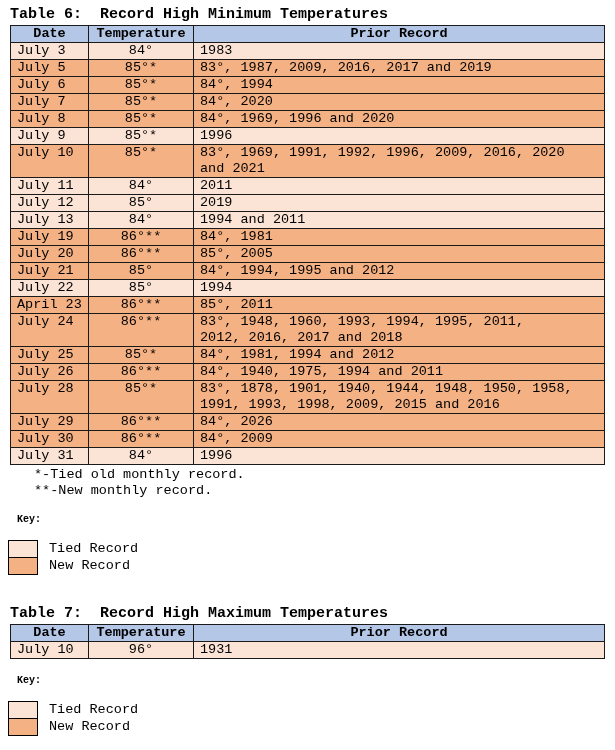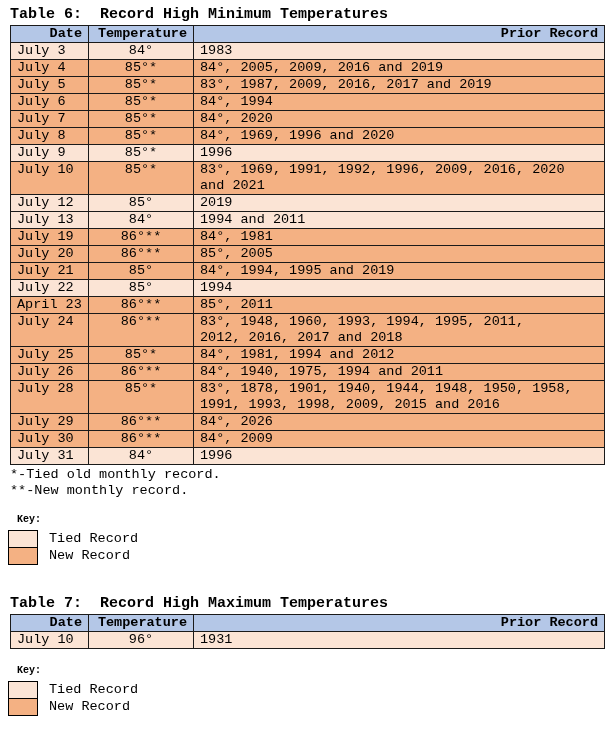--- a/index.html
+++ b/index.html
@@ -31,43 +31,43 @@
   table.record-table td {
     border: 1px solid var(--border, #1a1a1a);
     line-height: 16px;
     padding: 0 6px;
     overflow: hidden;
     vertical-align: top;
   }
   table.record-table th {
     background: var(--header-bg, #b4c7e7);
     font-weight: bold;
-    text-align: right;
+    text-align: center;
   }
   td.cell-date { padding-left: 8px; }
   td.cell-temp { text-align: center; padding: 0 2px; }
   td.cell-prior { white-space: pre-wrap; }
   tr.tied td { background: var(--tied-bg, #fbe4d5); }
   tr.new td  { background: var(--new-bg, #f4b183); }
   .footnotes {
-    margin: 2px 0 0 0;
+    margin: 2px 0 0 24px;
     line-height: 16px;
   }
   .key-block {
     margin-top: 13px;
   }
   .key-block.key-bottom { margin-top: 14px; }
   .key-label {
     font-weight: bold;
     font-size: 10px;
     line-height: 16px;
     margin-left: 7px;
   }
   .key-items {
-    margin-top: 2px;
+    margin-top: 12px;
     margin-left: -2px;
   }
   .key-item {
     display: flex;
     align-items: center;
     height: 18px;
   }
   .key-item + .key-item { margin-top: -1px; }
   .key-swatch {
     display: inline-block;
@@ -104,25 +104,20 @@
           <th>Prior Record</th>
         </tr>
       </thead>
       <tbody>
         <tr class="tied">
           <td class="cell-date">July 3</td>
           <td class="cell-temp">84°</td>
           <td class="cell-prior">1983</td>
         </tr>
         <tr class="new">
-          <td class="cell-date">July 4</td>
-          <td class="cell-temp">85°*</td>
-          <td class="cell-prior">84°, 2005, 2009, 2016 and 2019</td>
-        </tr>
-        <tr class="new">
           <td class="cell-date">July 5</td>
           <td class="cell-temp">85°*</td>
           <td class="cell-prior">83°, 1987, 2009, 2016, 2017 and 2019</td>
         </tr>
         <tr class="new">
           <td class="cell-date">July 6</td>
           <td class="cell-temp">85°*</td>
           <td class="cell-prior">84°, 1994</td>
         </tr>
         <tr class="new">
@@ -138,20 +133,25 @@
         <tr class="tied">
           <td class="cell-date">July 9</td>
           <td class="cell-temp">85°*</td>
           <td class="cell-prior">1996</td>
         </tr>
         <tr class="new">
           <td class="cell-date">July 10</td>
           <td class="cell-temp">85°*</td>
           <td class="cell-prior">83°, 1969, 1991, 1992, 1996, 2009, 2016, 2020
 and 2021</td>
+        </tr>
+        <tr class="tied">
+          <td class="cell-date">July 11</td>
+          <td class="cell-temp">84°</td>
+          <td class="cell-prior">2011</td>
         </tr>
         <tr class="tied">
           <td class="cell-date">July 12</td>
           <td class="cell-temp">85°</td>
           <td class="cell-prior">2019</td>
         </tr>
         <tr class="tied">
           <td class="cell-date">July 13</td>
           <td class="cell-temp">84°</td>
           <td class="cell-prior">1994 and 2011</td>
@@ -162,21 +162,21 @@
           <td class="cell-prior">84°, 1981</td>
         </tr>
         <tr class="new">
           <td class="cell-date">July 20</td>
           <td class="cell-temp">86°**</td>
           <td class="cell-prior">85°, 2005</td>
         </tr>
         <tr class="new">
           <td class="cell-date">July 21</td>
           <td class="cell-temp">85°</td>
-          <td class="cell-prior">84°, 1994, 1995 and 2019</td>
+          <td class="cell-prior">84°, 1994, 1995 and 2012</td>
         </tr>
         <tr class="tied">
           <td class="cell-date">July 22</td>
           <td class="cell-temp">85°</td>
           <td class="cell-prior">1994</td>
         </tr>
         <tr class="new">
           <td class="cell-date">April 23</td>
           <td class="cell-temp">86°**</td>
           <td class="cell-prior">85°, 2011</td>

